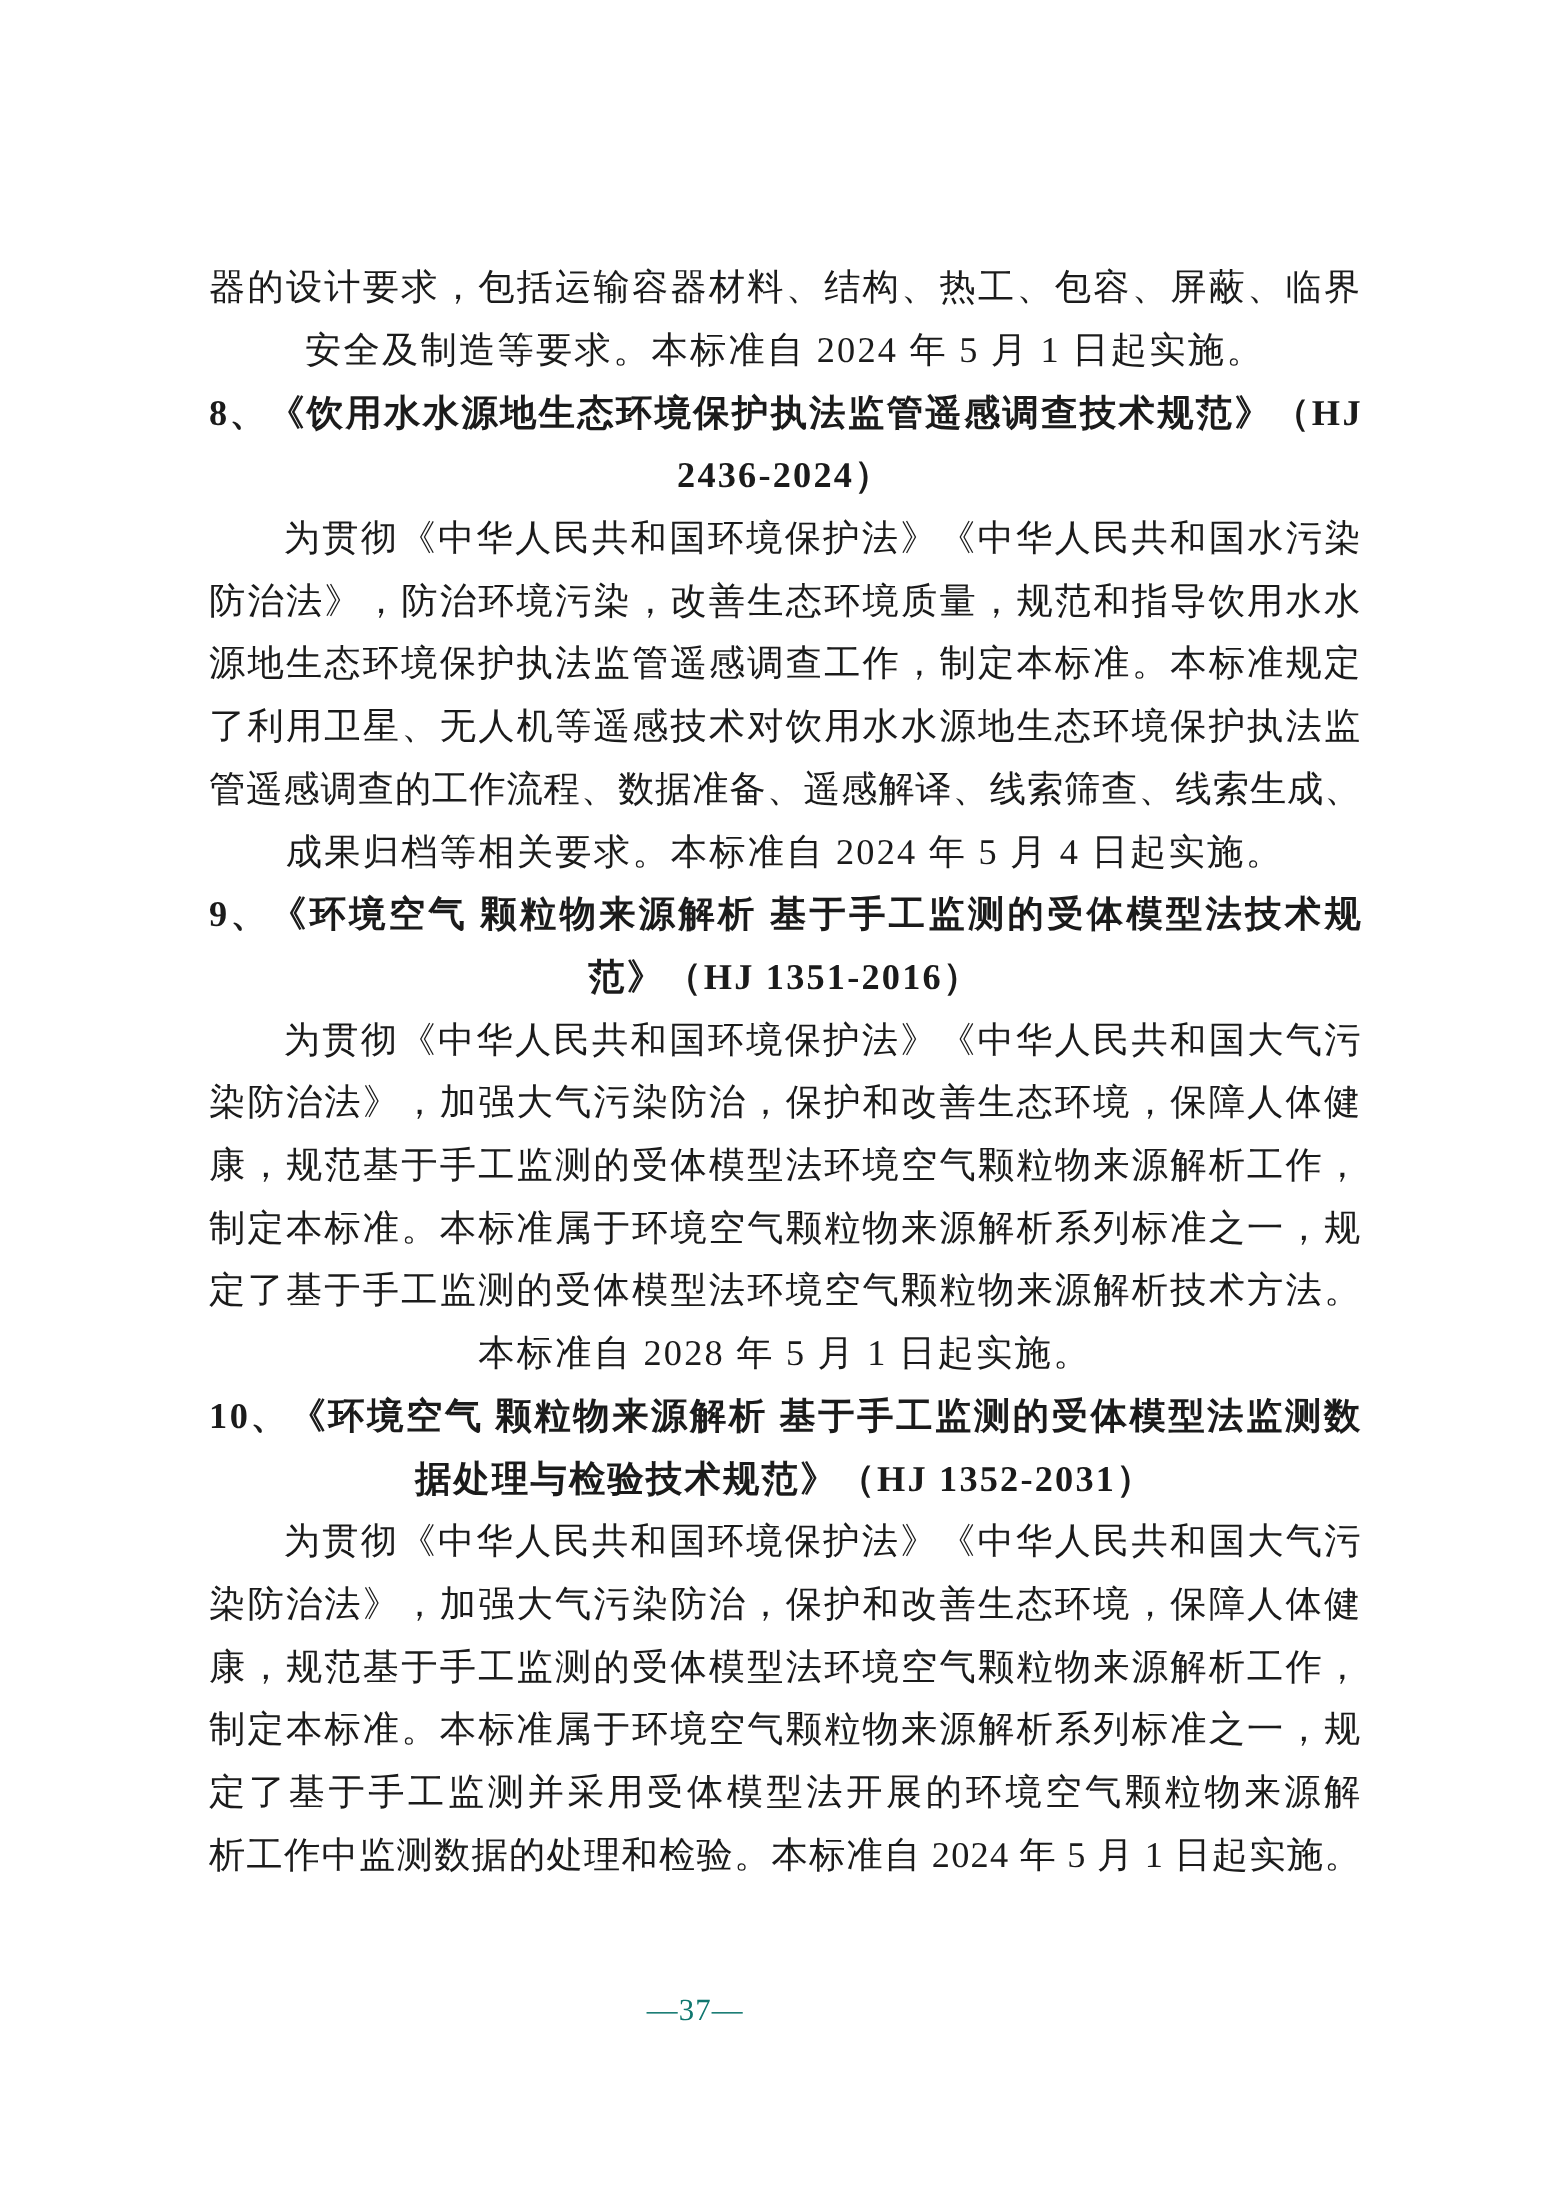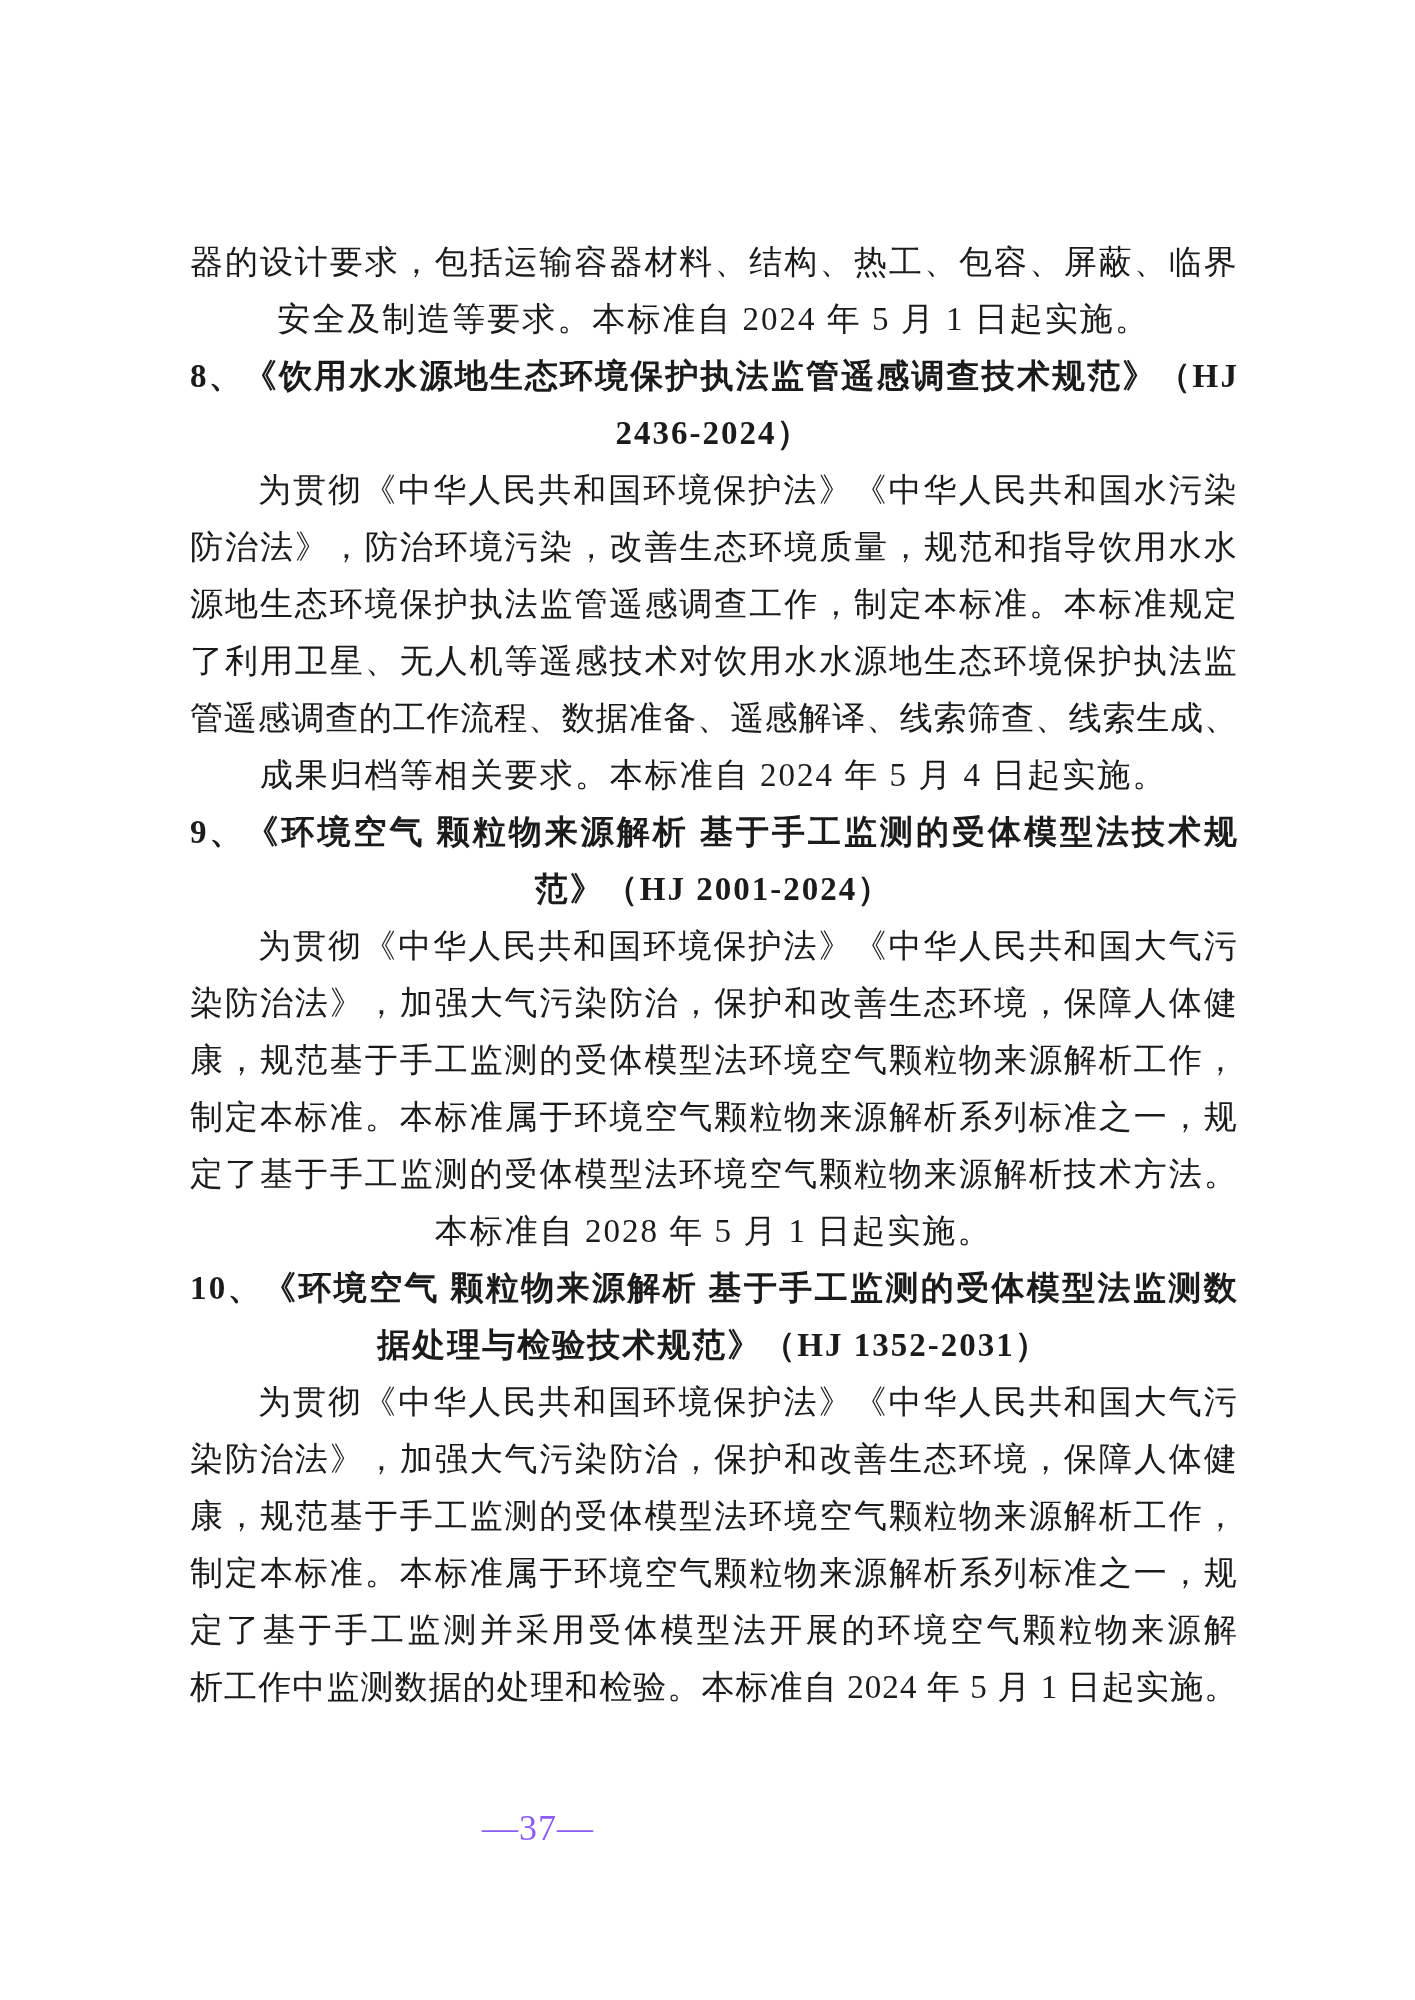--- a/index.html
+++ b/index.html
@@ -50,23 +50,24 @@
   .line.h {
     font-weight: bold;
   }
   .footer {
     position: absolute;
     left: 482px;
     top: 1806px;
     width: 300px;
     height: 44px;
     line-height: 44px;
-    font-size: 36px;
+    text-align: center;
+    font-size: 28px;
     letter-spacing: 1px;
-    color: #8b5cf6;
+    color: #0f766e;
   }
 </style>
 </head>
 <body>
 
 <div class="page">
   <div class="content">
 
     <div>
       <div class="line j">
@@ -331,21 +332,21 @@
           <span>的</span>
           <span>受</span>
           <span>体</span>
           <span>模</span>
           <span>型</span>
           <span>法</span>
           <span>技</span>
           <span>术</span>
           <span>规</span>
         </div>
-      <div class="line h part">范》（HJ 2001-2024）</div>
+      <div class="line h part">范》（HJ 1351-2016）</div>
     </div>
 
     <div>
       <div class="line j indent">
           <span>为</span>
           <span>贯</span>
           <span>彻</span>
           <span>《</span>
           <span>中</span>
           <span>华</span>

